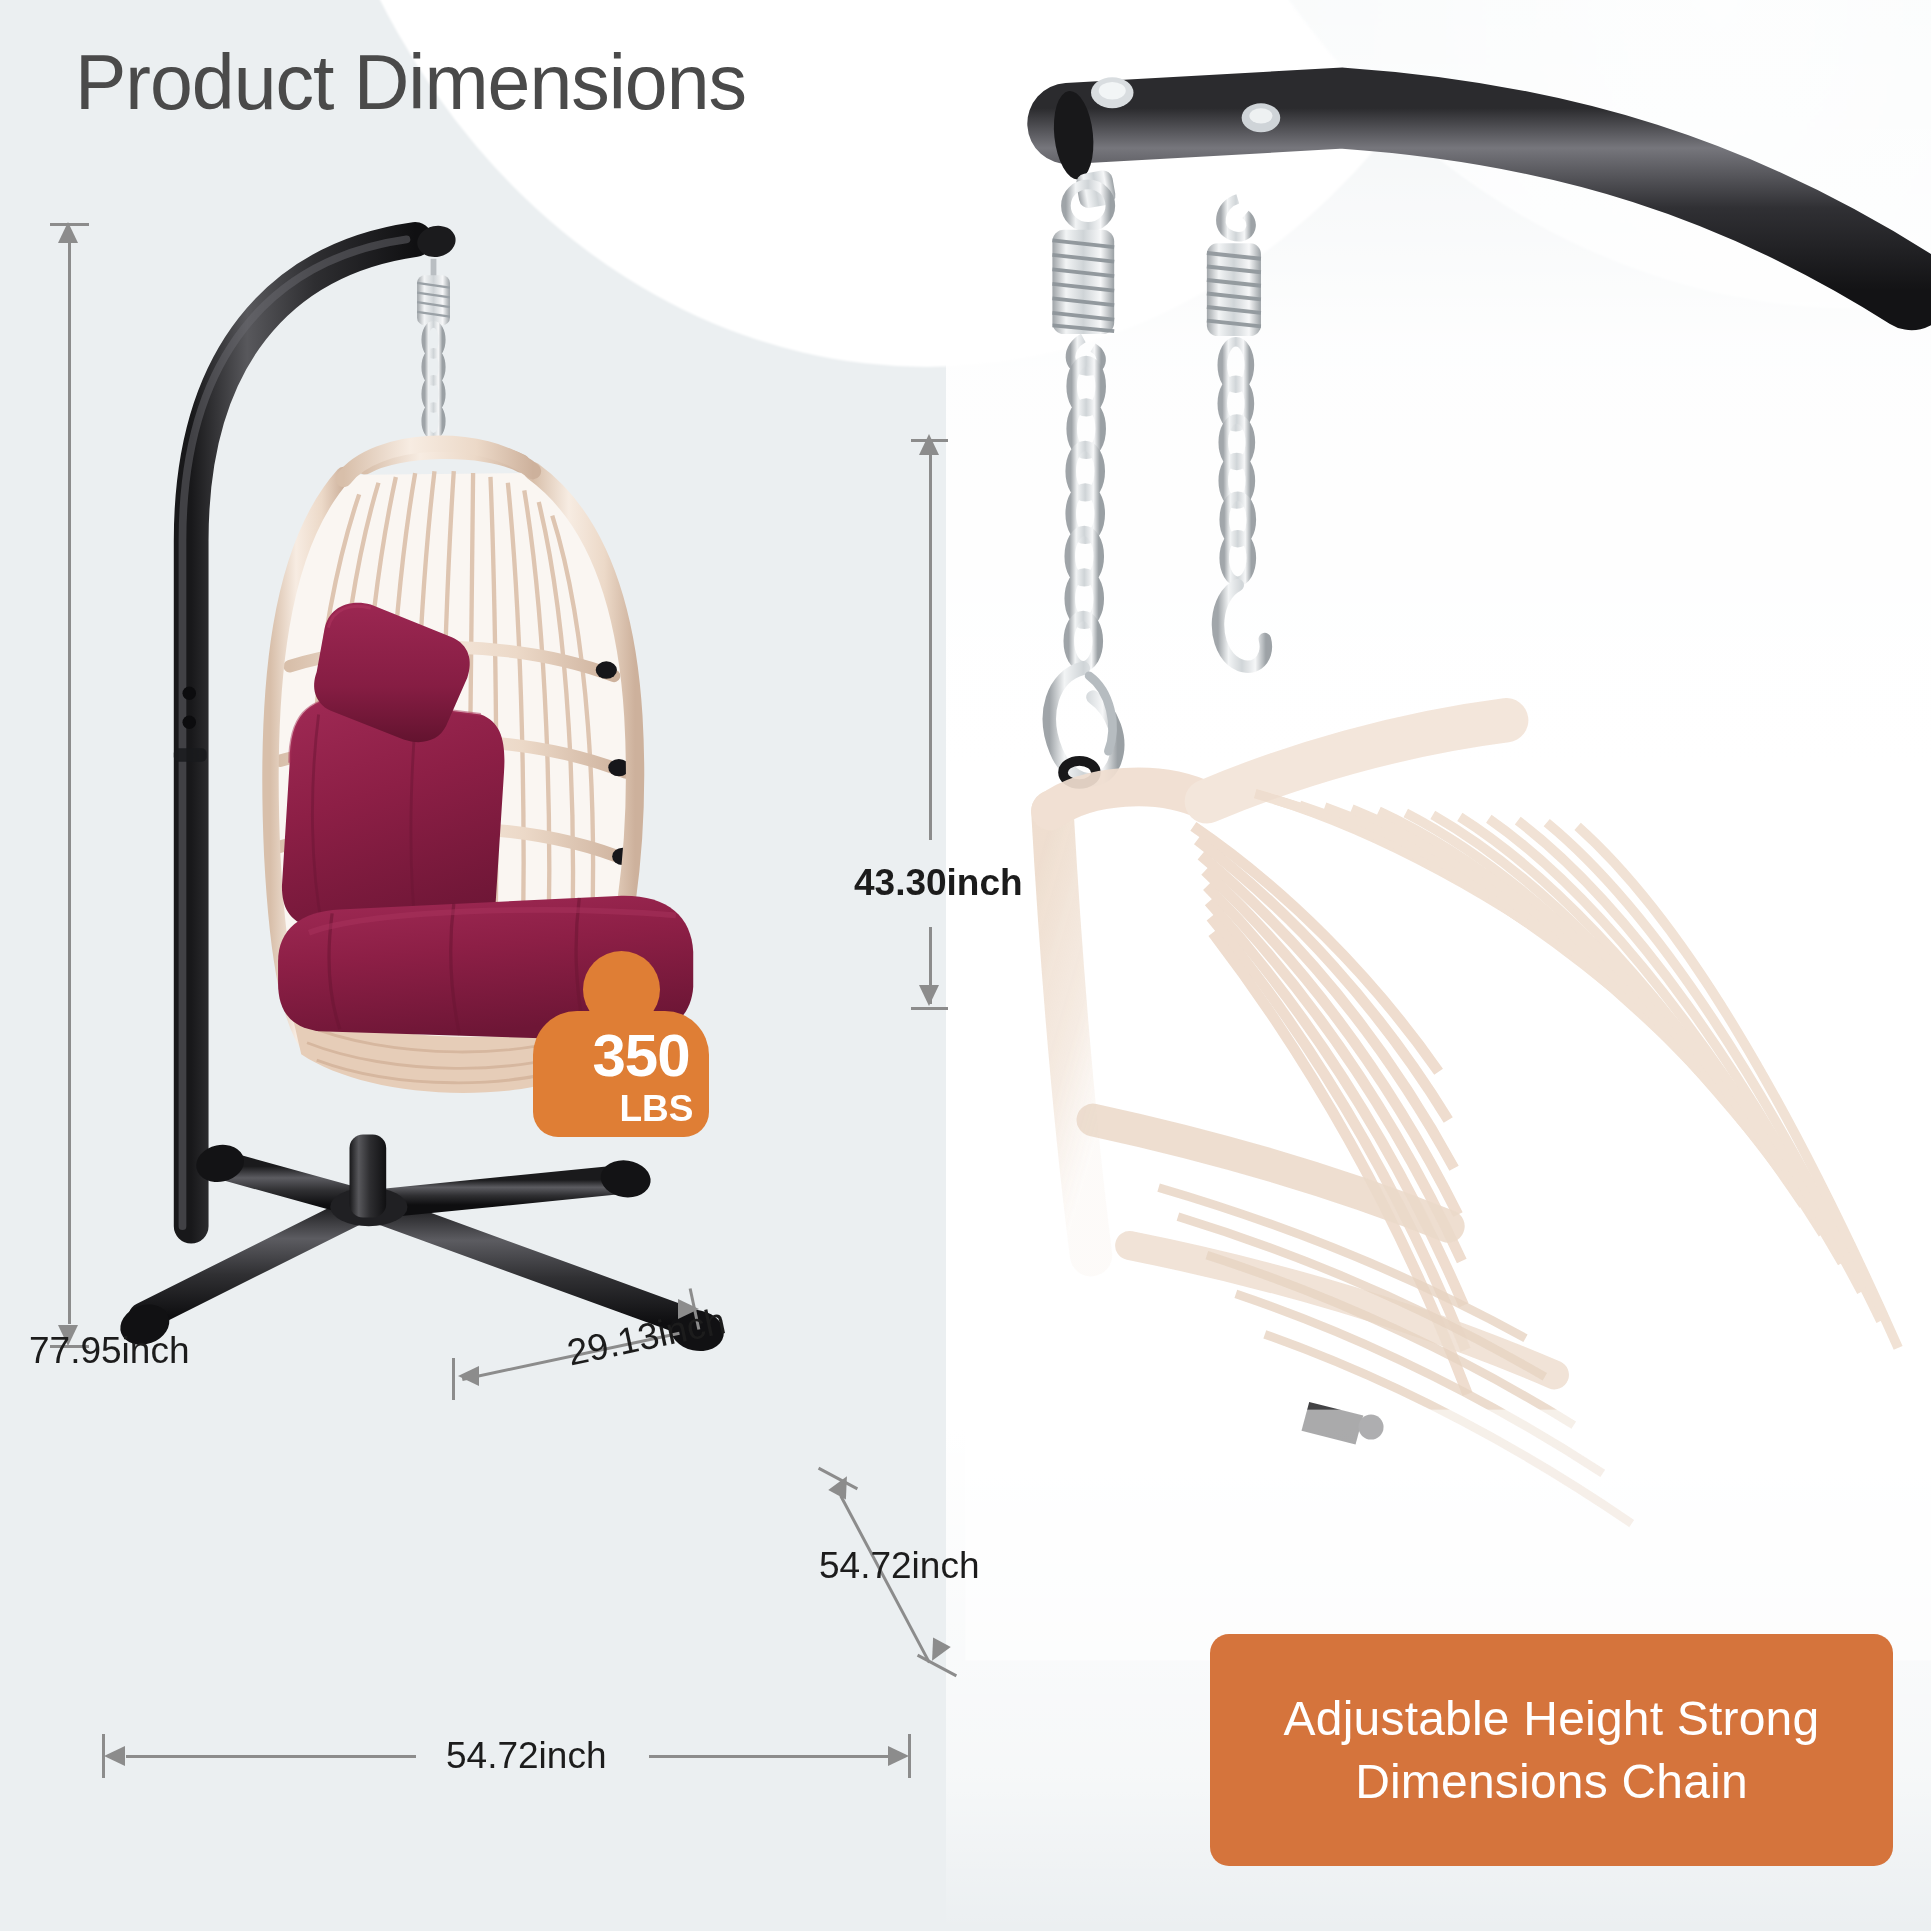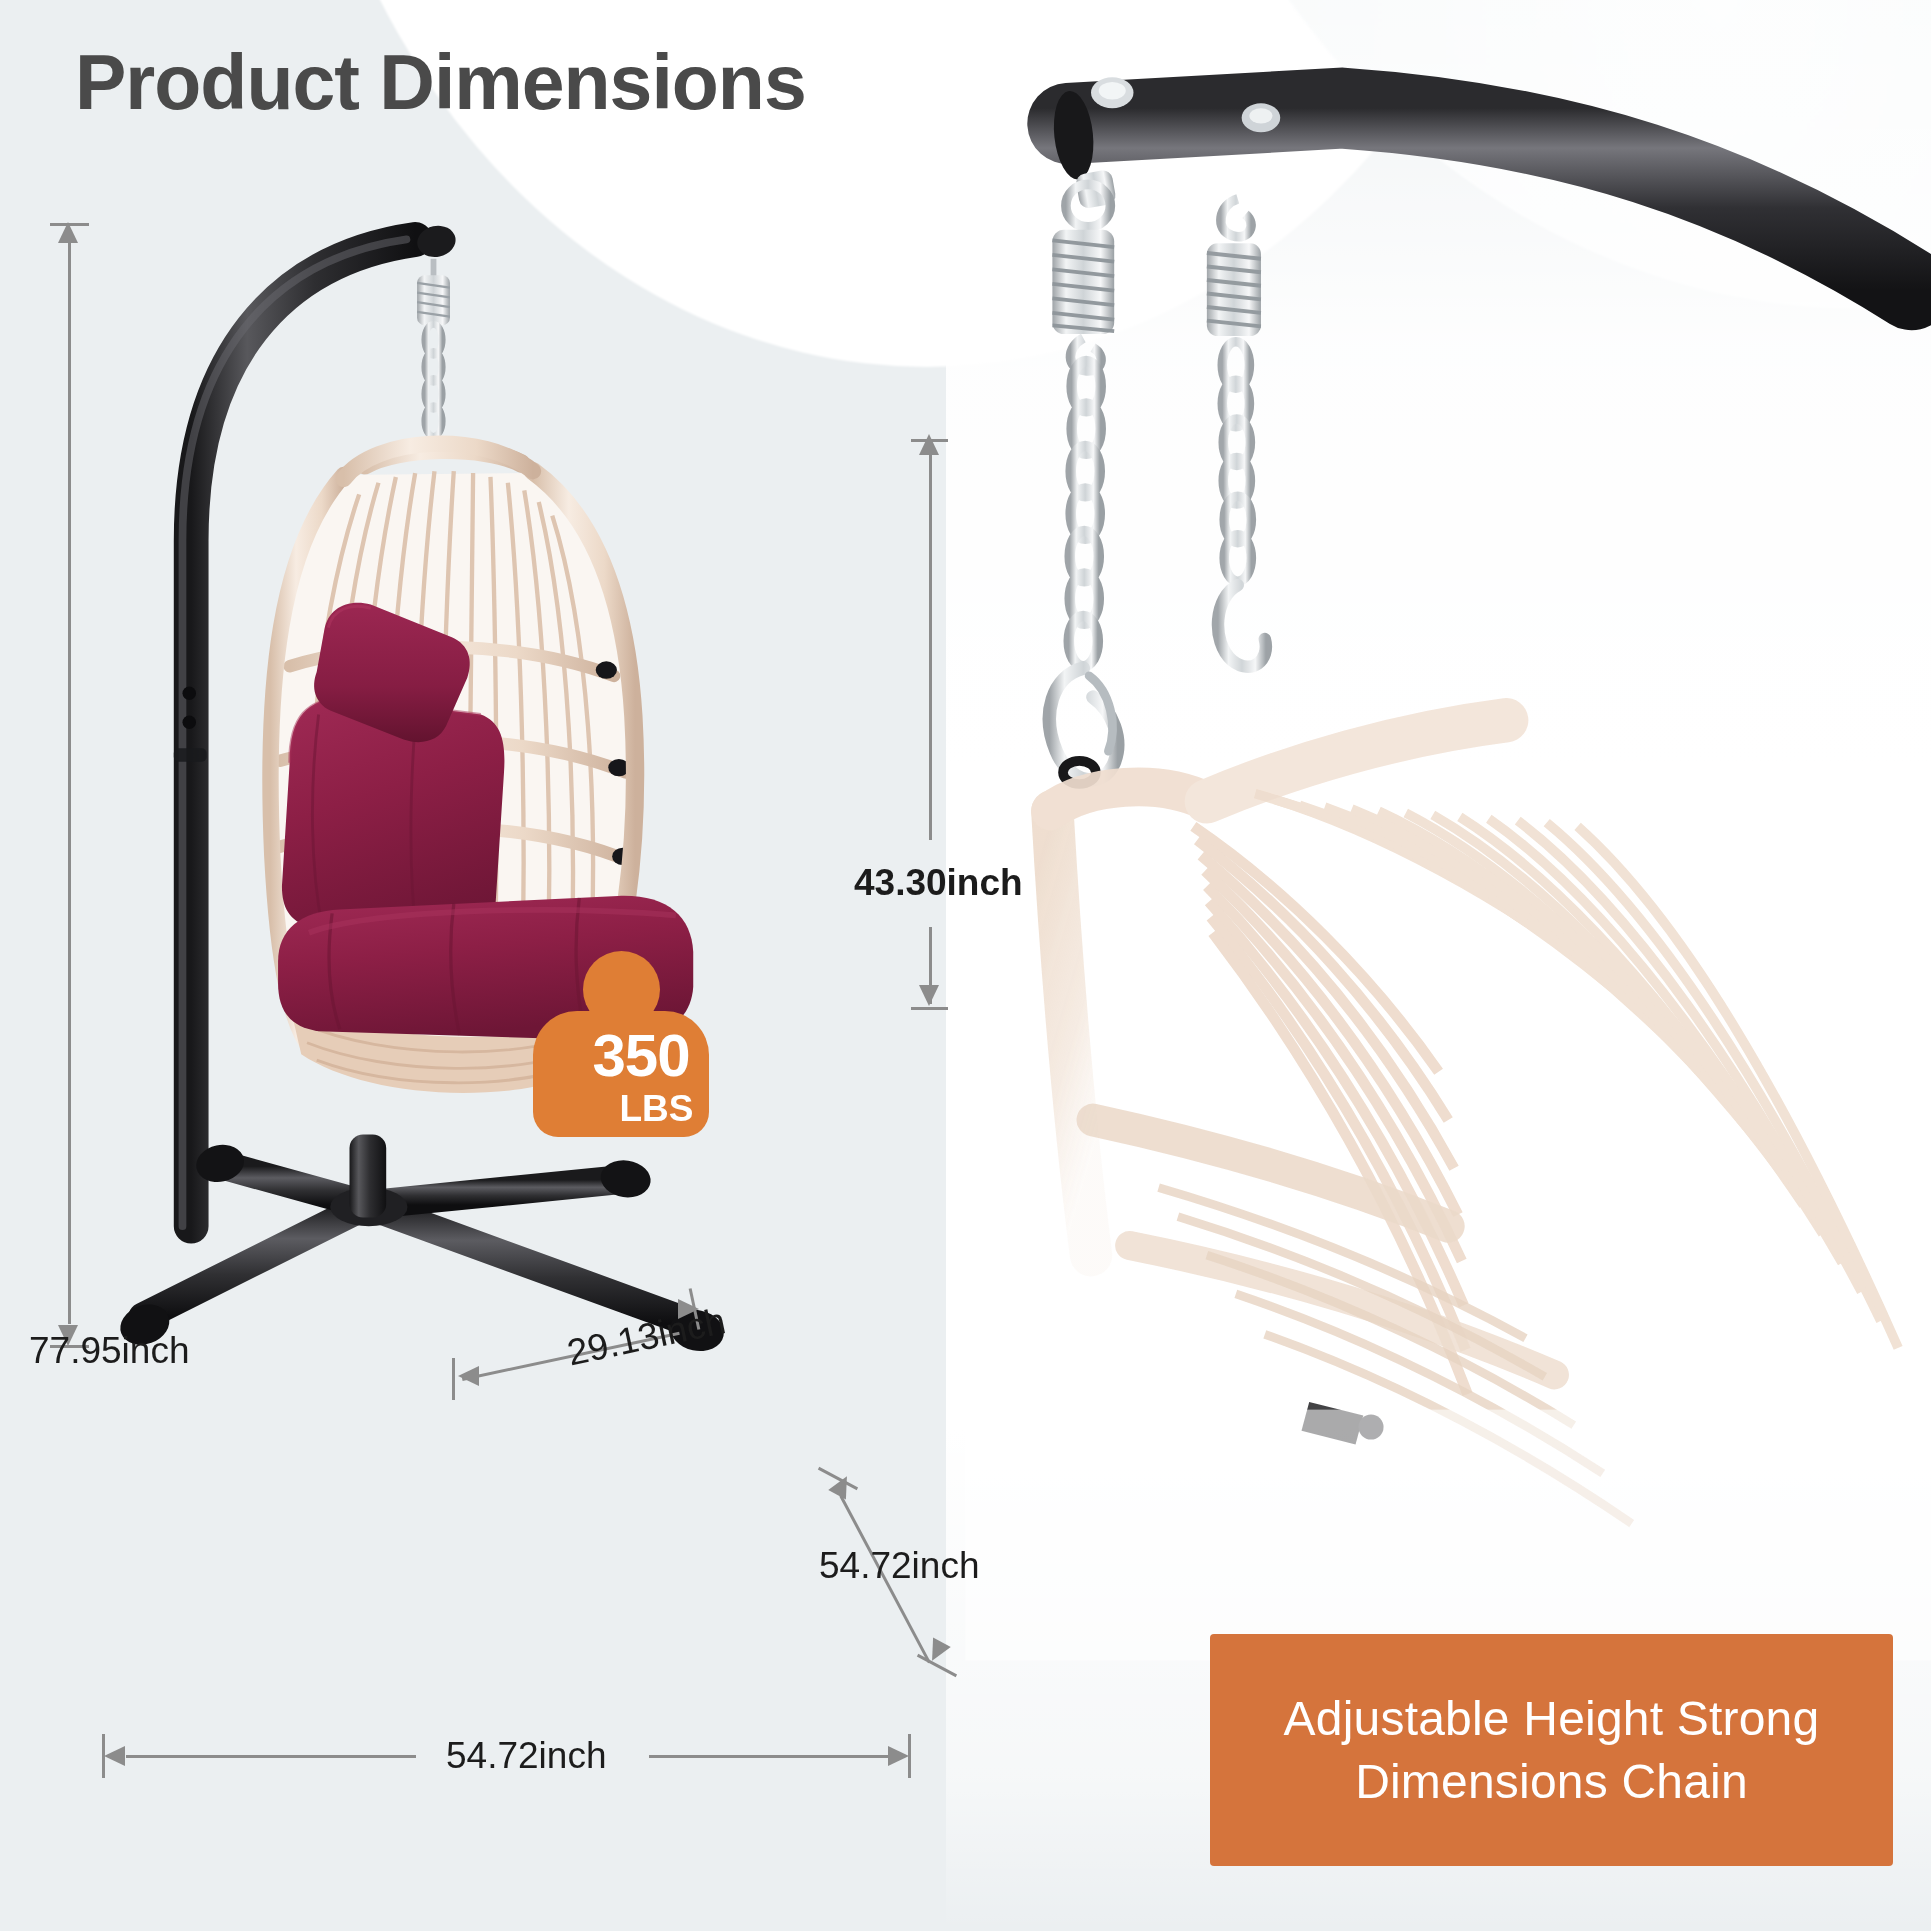--- a/index.html
+++ b/index.html
@@ -34,21 +34,21 @@
   #white-wash {
     position:absolute; left: 946px; top: 0px; width: 985px; height: 1931px;
     background: linear-gradient(180deg, rgba(255,255,255,0.25) 0%, rgba(255,255,255,0.92) 18%, #ffffff 40%, #ffffff 74%, rgba(255,255,255,0.55) 92%, rgba(255,255,255,0.0) 100%);
   }
 
   
   #page-title {
     position: absolute;
     left: 75px; top: 44px;
     font-size: 77px;
-    font-weight: bold;
+    font-weight: normal;
     color: #4a4a4a;
     letter-spacing: -1px;
     line-height: 1.0;
     white-space: nowrap;
   }
 
   
   .dim-label {
     position: absolute;
     color: #1c1c1c;
@@ -91,21 +91,21 @@
   }
   #badge-num { font-size: 60px; letter-spacing: -1px; display:block; }
   #badge-unit { font-size: 37px; letter-spacing: 0px; display:block; margin-top: 3.9px; margin-left: 31px;}
 
   
   #callout-box {
     position: absolute;
     left: 1210px; top: 1634px;
     width: 683px; height: 232px;
     background: #d5743c;
-    border-radius: 4px;
+    border-radius: 19px;
     display: flex; align-items: center; justify-content: center;
     text-align: center;
   }
   #callout-text {
     color: #ffffff;
     font-size: 48px;
     line-height: 1.32;
     font-weight: normal;
     letter-spacing: 0.2px;
     padding: 0 23px;

